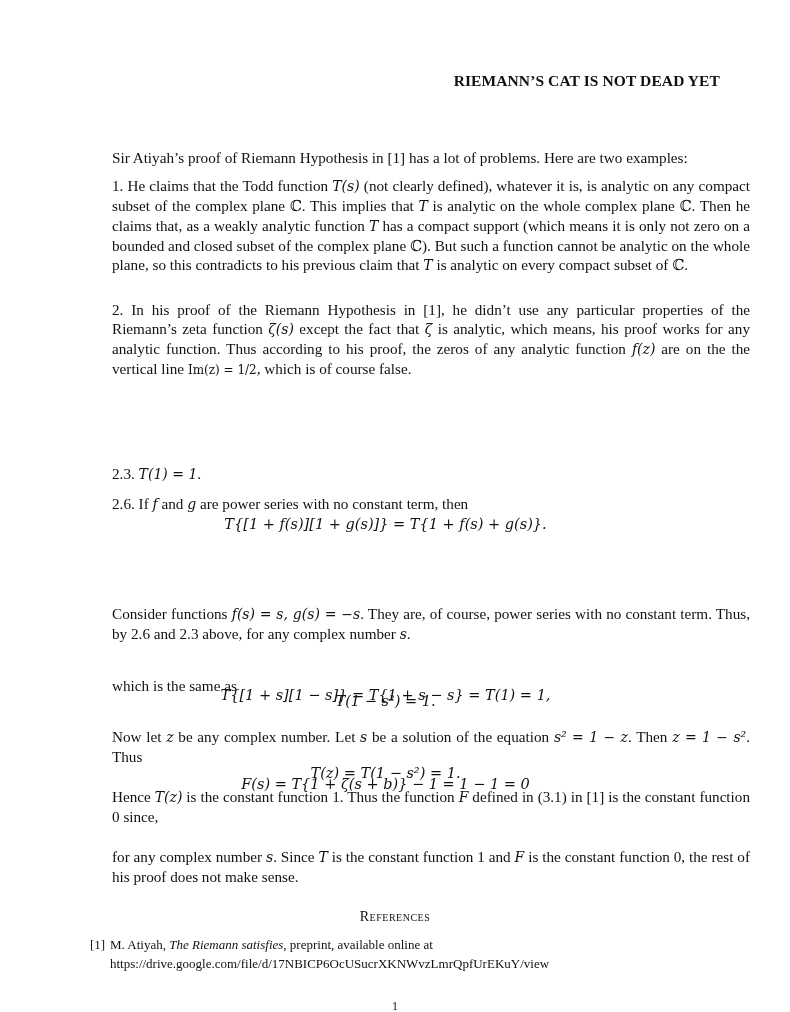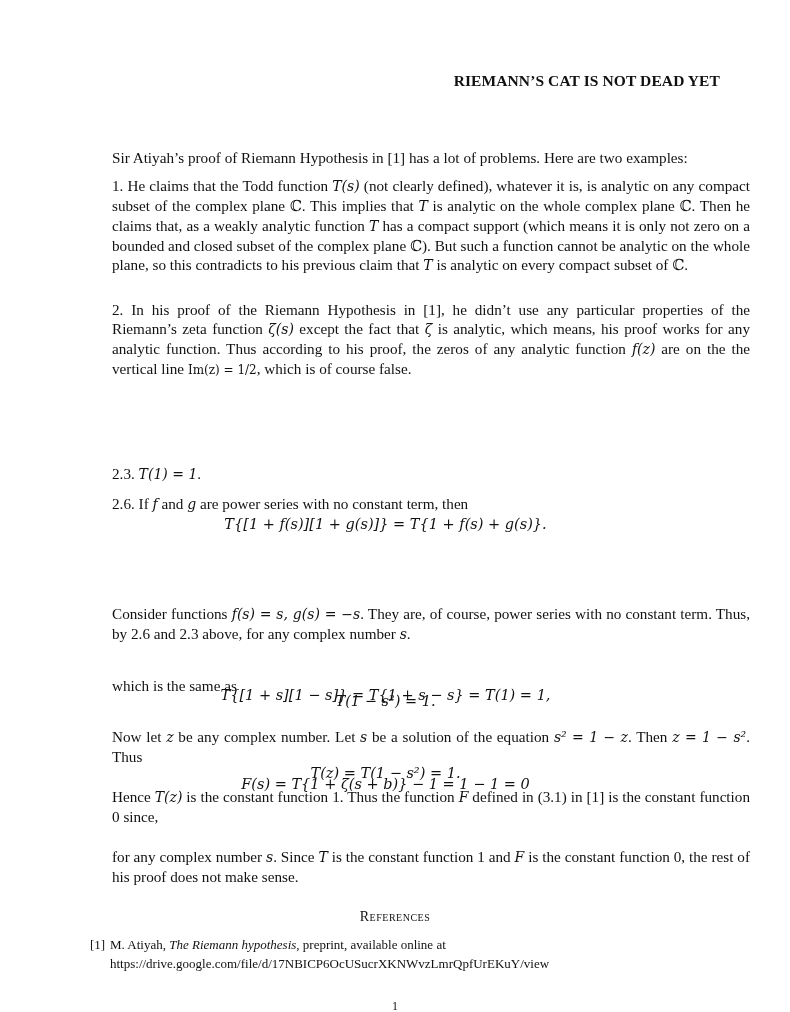--- a/index.html
+++ b/index.html
@@ -96,18 +96,18 @@
   <div class="eq math" style="top:776px;">F(s) = T{1 + ζ(s + b)} − 1 = 1 − 1 = 0</div>
 
   <div class="body-text" style="top:847px;">
     <p><span>for any complex number </span><span class="math">s</span><span>. Since </span><span class="math">T</span><span> is the constant function 1 and </span><span class="math">F</span><span> is the constant function 0, the rest of his proof does not make sense.</span></p>
   </div>
 
   <div class="refs-heading">References</div>
 
   <div class="ref-item">
     <span class="num">[1]</span>
-    <span class="txt"><span>M. Atiyah, </span><i>The Riemann hypothesis</i><span>, preprint, available online at</span></span>
+    <span class="txt"><span>M. Atiyah, </span><i>The Riemann satisfies</i><span>, preprint, available online at</span></span>
     <span class="url">https://drive.google.com/file/d/17NBICP6OcUSucrXKNWvzLmrQpfUrEKuY/view</span>
   </div>
 
   <div class="page-number">1</div>
 </div>
 
 </body></html>

